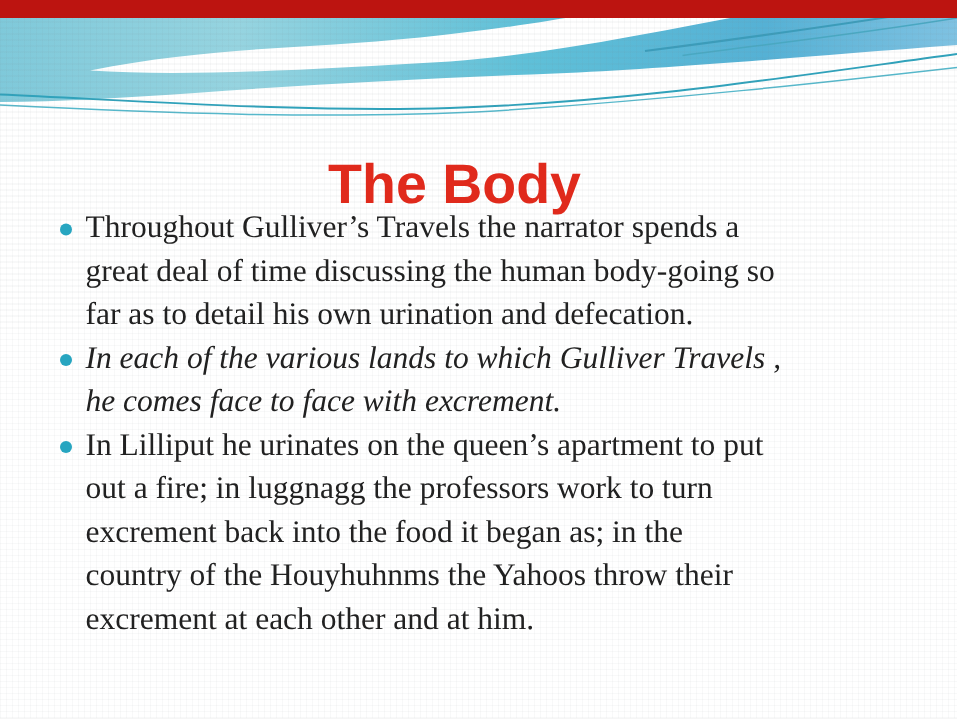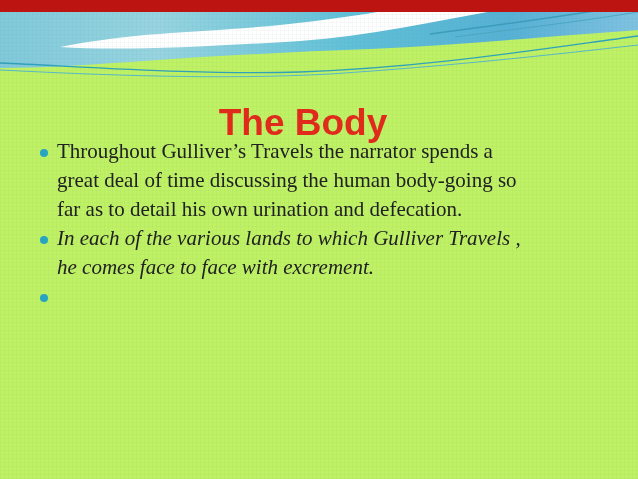--- a/index.html
+++ b/index.html
@@ -51,21 +51,21 @@
   .bullet-text{
     font-family:"Liberation Serif","DejaVu Serif",serif;
     font-size:21px;line-height:29px;
     color:#212121;
     white-space:pre-line;
   }
 </style>
 </head>
 <body>
 
-<div class="slide" style="background: #bef264;">
+<div class="slide" style="background: #ffffff;">
 
   <div class="wave-wrap">
     <svg width="638" height="200" viewBox="0 0 638 200" xmlns="http://www.w3.org/2000/svg">
       <defs>
         <linearGradient id="tealGrad" x1="0%" y1="0%" x2="100%" y2="0%">
           <stop offset="0%" stop-color="#7fc9da"></stop>
           <stop offset="25%" stop-color="#96d4e0"></stop>
           <stop offset="55%" stop-color="#5fc0d8"></stop>
           <stop offset="80%" stop-color="#55b1d5"></stop>
           <stop offset="100%" stop-color="#7fc2e2"></stop>
@@ -101,16 +101,21 @@
         <span class="bullet-marker">
           <span class="dot" style="background: rgb(39, 165, 192);"></span>
         </span>
         <div class="bullet-text" style="color: rgb(33, 33, 33); font-style: italic;">In each of the various lands to which Gulliver Travels ,
 he comes face to face with excrement.</div>
       </div>
       <div class="bullet-item">
         <span class="bullet-marker">
           <span class="dot" style="background: rgb(39, 165, 192);"></span>
         </span>
+        <div class="bullet-text" style="color: rgb(33, 33, 33);">In Lilliput he urinates on the queen’s apartment to put
+out a fire; in luggnagg the professors work to turn
+excrement back into the food it began as; in the
+country of the Houyhuhnms the Yahoos throw their
+excrement at each other and at him.</div>
       </div>
     </div>
 
 </div>
 
 </body></html>

